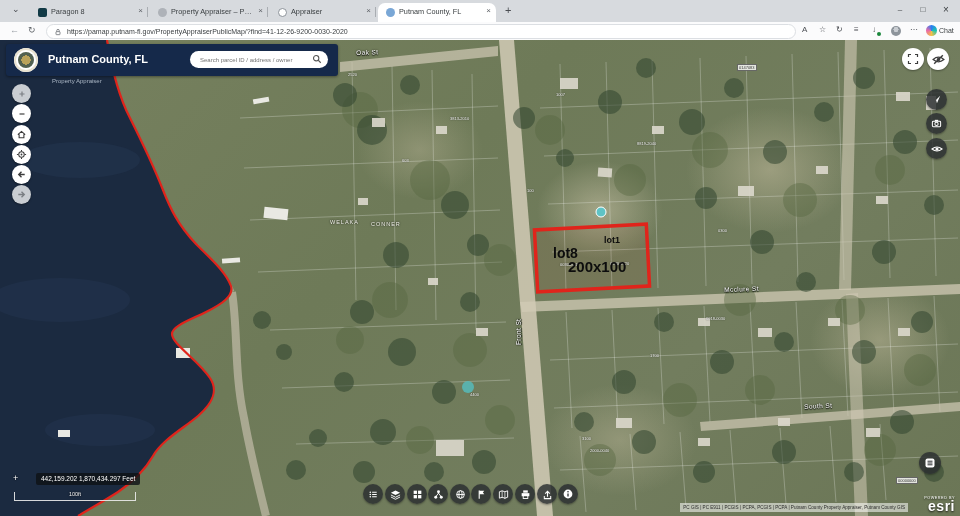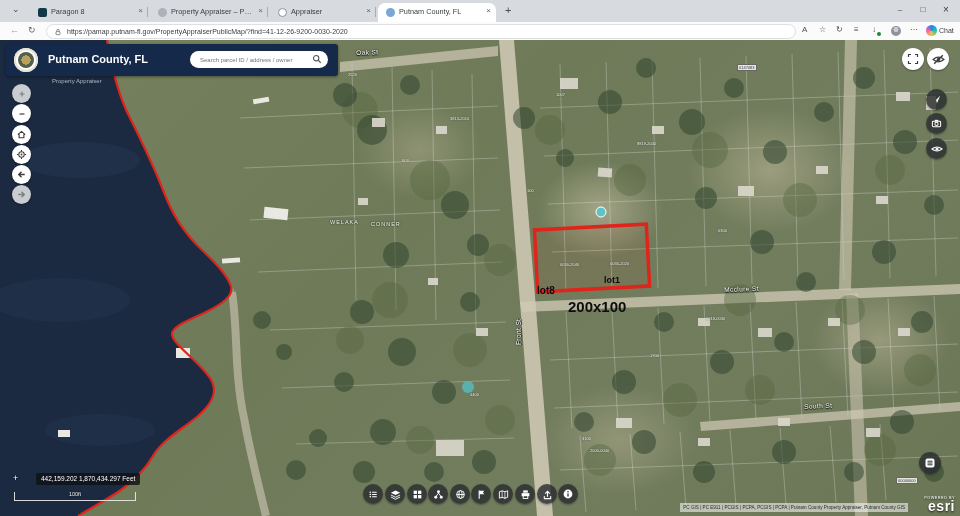--- a/index.html
+++ b/index.html
@@ -43,21 +43,21 @@
       linear-gradient(135deg,#77815f,#6e7a58 40%,#727d5e 70%,#6b7656);}
   .scenery{position:absolute;left:0;top:0;}
   .labels span{position:absolute;pointer-events:none;white-space:nowrap;}
   .street-label{color:#fff;font-size:6.5px;letter-spacing:.4px;
     text-shadow:0 0 2px #000,0 1px 1px #000;}
   .plat-label{color:#f2f2ea;font-size:5.5px;letter-spacing:1px;
     text-shadow:0 0 2px #000;}
   .pnum-label{color:#fff;font-size:4px;text-shadow:0 0 1.5px #000;opacity:.95;}
   .pnum-label.boxed{background:rgba(255,255,255,.85);color:#333;border:.5px solid #666;
     padding:0 1px;text-shadow:none;}
-  .overlay-label{color:#0d0d0d;font-weight:700;margin-top:40px;}
+  .overlay-label{color:#0d0d0d;font-weight:700;}
   
   .map-header{position:absolute;left:6px;top:4px;width:332px;height:32px;background:#15294a;
     border-radius:3px;box-shadow:0 1px 3px rgba(0,0,0,.4);}
   .seal{position:absolute;left:8px;top:4px;width:24px;height:24px;border-radius:50%;background:#fff;
     box-shadow:inset 0 0 0 2px #e8e2d0;}
   .seal-in{position:absolute;left:4px;top:4px;width:16px;height:16px;border-radius:50%;
     background:radial-gradient(circle,#b9a25a 0 40%,#51604f 42% 100%);}
   .map-title{position:absolute;left:42px;top:9px;font-size:11px;font-weight:700;color:#fff;}
   .searchpill{position:absolute;right:10px;top:7px;width:138px;height:17px;background:#fff;
     border-radius:9px;}
@@ -360,21 +360,21 @@
         <span class="pnum-label" style="left: 560px; top: 222px;">0030-2040</span>
         <span class="pnum-label" style="left: 610px; top: 221px;">0030-2020</span>
         <span class="pnum-label" style="left: 706px; top: 276px;">6018-0030</span>
         <span class="pnum-label" style="left: 650px; top: 313px;">1700</span>
         <span class="pnum-label" style="left: 470px; top: 352px;">4400</span>
         <span class="pnum-label" style="left: 582px; top: 396px;">3100</span>
         <span class="pnum-label" style="left: 590px; top: 408px;">2000-0040</span>
         <span class="pnum-label boxed" style="left: 896px; top: 437px;">00000000</span>
       </div>
     <div class="labels">
-        <span class="overlay-label" style="left: 537px; top: 205px; font-size: 10px;">lot8</span>
+        <span class="overlay-label" style="left: 553px; top: 205px; font-size: 14px;">lot8</span>
         <span class="overlay-label" style="left: 604px; top: 195px; font-size: 9px;">lot1</span>
         <span class="overlay-label" style="left: 568px; top: 218px; font-size: 15px;">200x100</span>
       </div>
 
     <div class="map-header">
       <div class="seal">
           <div class="seal-in"></div>
         </div>
       <div class="map-title">Putnam County, FL</div>
       <div class="searchpill">

